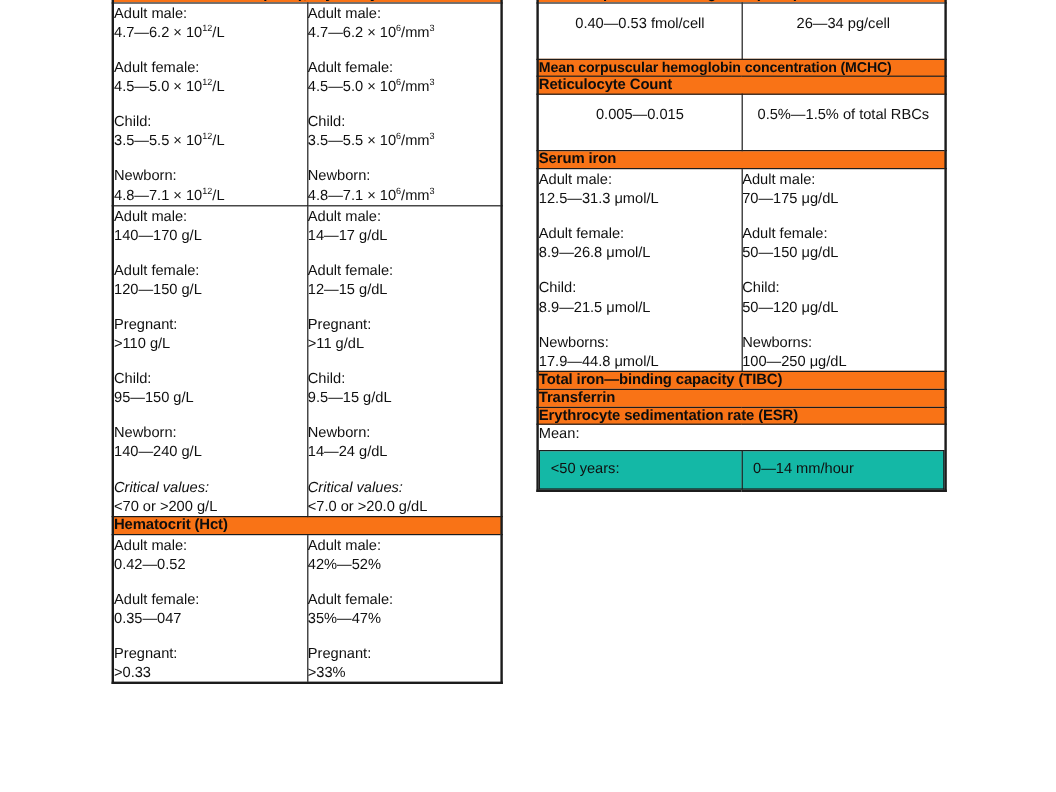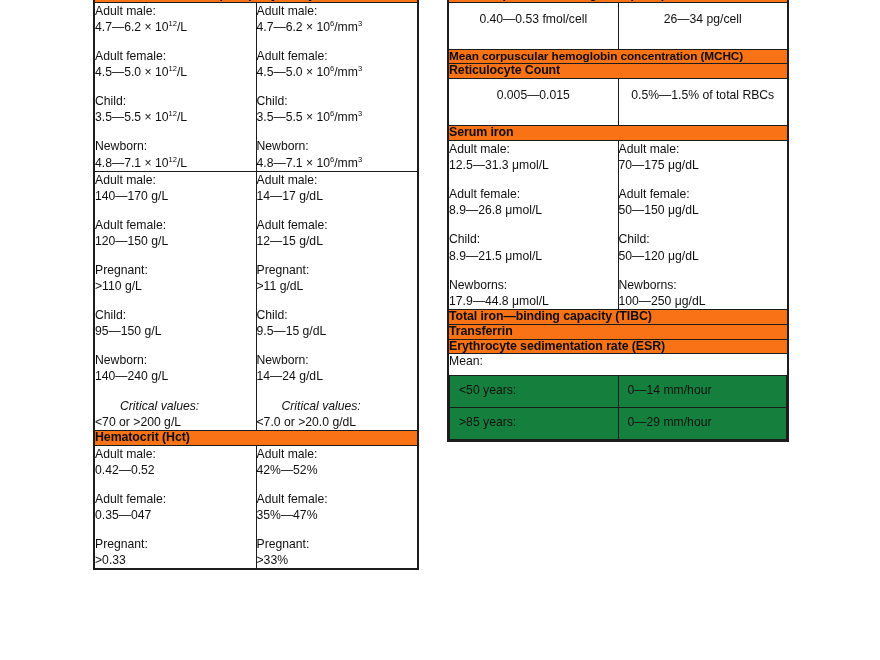--- a/index.html
+++ b/index.html
@@ -65,21 +65,21 @@
   }
   .dcell.center {
     text-align: center;
     padding: 8px 8px 22px 8px;
   }
 
   .grp { margin: 0 0 13px 0; }
   .grp:last-child { margin-bottom: 0; }
   .grp .lbl { display: block; }
   .grp .val { display: block; }
-  .grp.ital .lbl { font-style: italic; padding-left: 25px; }
+  .grp.ital .lbl { font-style: italic; }
 
   sup {
     font-size: 0.62em;
     vertical-align: super;
     line-height: 0;
     text-align: center;
   }
 
   
   .esrwrap {
@@ -96,21 +96,21 @@
     width: 100%;
     border-collapse: collapse;
     table-layout: fixed;
     border: 1.8px solid #1c1c1c;
   }
   table.esr td {
     border: 1.6px solid #1c1c1c;
     padding: 7px 9px 8px 9px;
     font-size: 12.2px;
     vertical-align: middle;
-    background: #15803d;
+    background: #14b8a6;
   }
 </style>
 </head>
 <body>
 
 <div class="page">
 
   <div class="col col-left">
     <table class="ref">
       <tbody>
@@ -318,24 +318,20 @@
           </tr>
           <tr>
             <td class="esrwrap" colspan="2">
               <span class="sexlbl">Mean:</span>
               <table class="esr">
                 <tbody>
                   <tr>
                     <td>&lt;50 years:</td>
                     <td>0—14 mm/hour</td>
                   </tr>
-                  <tr>
-                    <td>&gt;85 years:</td>
-                    <td>0—29 mm/hour</td>
-                  </tr>
                 </tbody>
               </table>
             </td>
           </tr>
         </tbody>
     </table>
   </div>
 
 </div>
 

